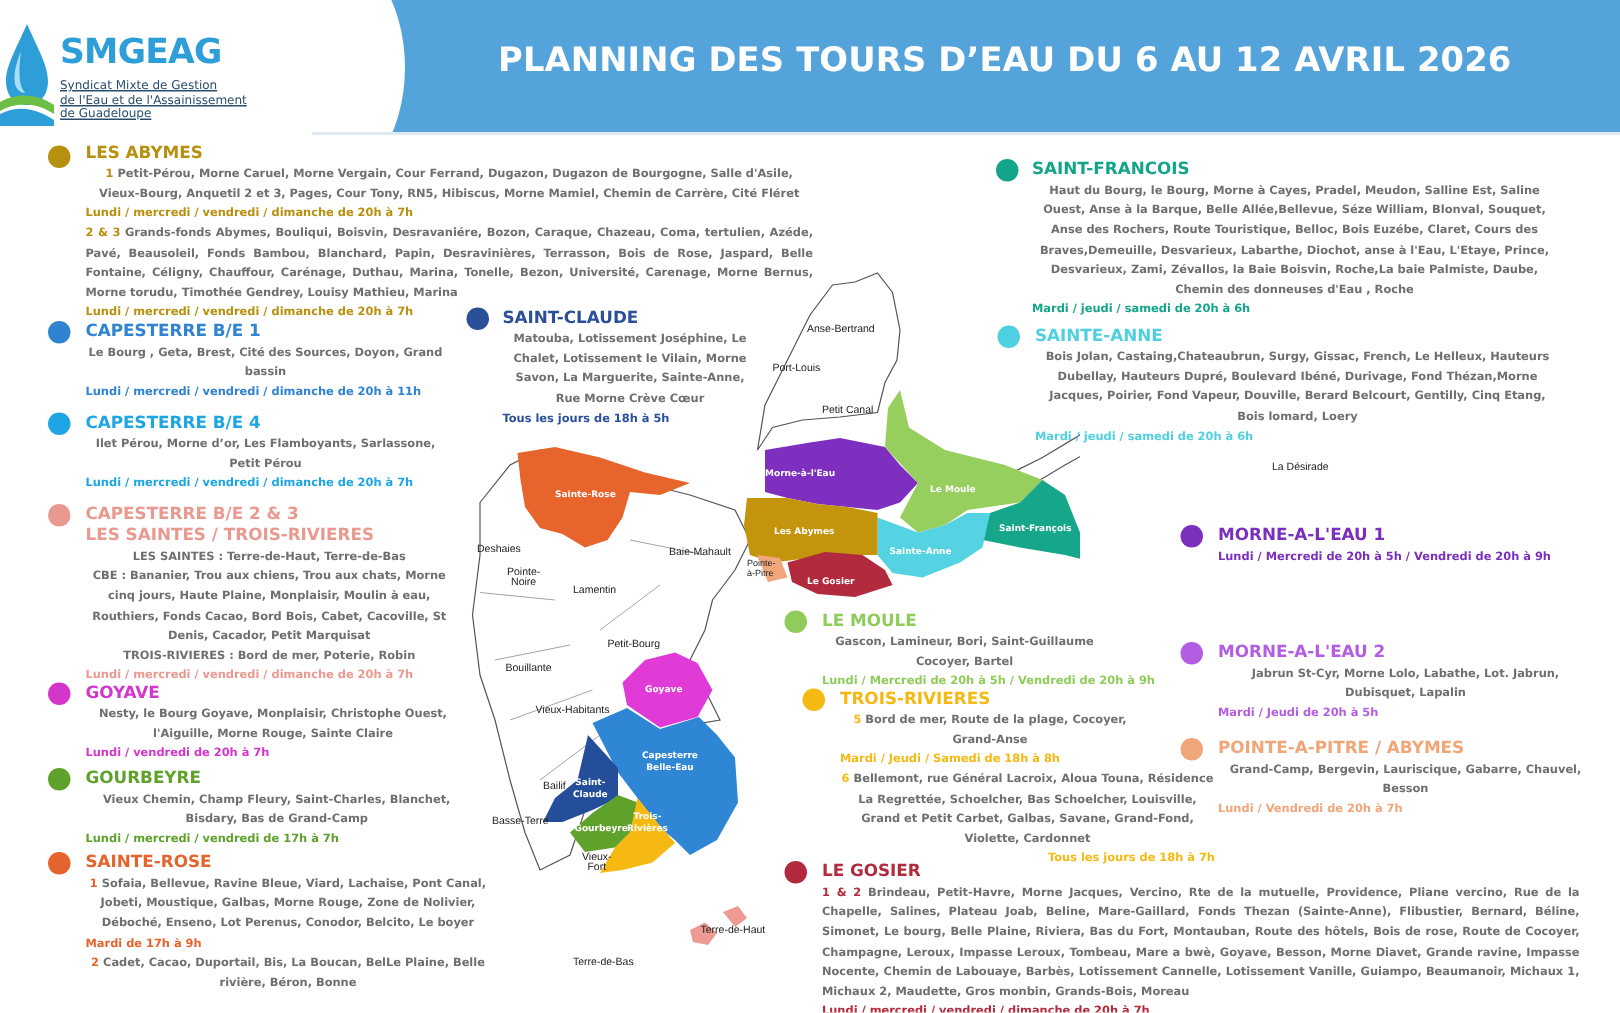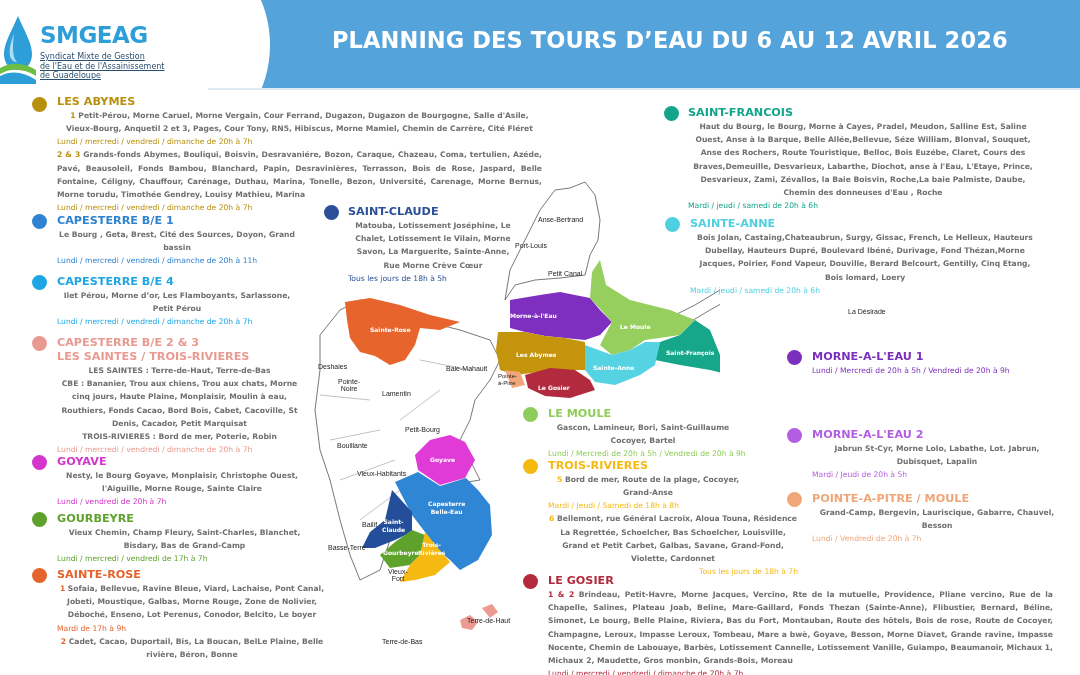--- a/index.html
+++ b/index.html
@@ -16,21 +16,21 @@
   .logo { position: absolute; left: 0; top: 12px; width: 190px; height: 72px; }
   .logo-drop { position: absolute; left: 0; top: 0; width: 36px; height: 72px; }
   .logo-name { position: absolute; left: 40px; top: 10px; font-family: "DejaVu Sans", sans-serif; font-weight: bold; font-size: 23px; color: #2e9ed9; letter-spacing: -0.5px; }
   .logo-sub { position: absolute; left: 40px; top: 40px; font-size: 8px; line-height: 9.5px; color: #2a4e6e; width: 150px; text-decoration: underline; }
 
   
   .sector { position: absolute; }
   .dot { position: absolute; left: -22px; top: 0px; width: 15px; height: 15px; border-radius: 50%; }
   .s-title { font-weight: bold; font-size: 11.2px; line-height: 14px; white-space: nowrap; }
   .s-text { font-weight: bold; font-size: 7.6px; line-height: 13.2px; color: #6f6f6f; text-align: center; }
-  .s-sched { font-weight: normal; font-size: 7.6px; line-height: 13px; white-space: nowrap; }
+  .s-sched { font-weight: bold; font-size: 7.6px; line-height: 13px; white-space: nowrap; }
   .num { font-weight: bold; }
 
   
   .map { position: absolute; left: 300px; top: 160px; width: 420px; height: 500px; }
   .map-label { position: absolute; font-family: "Liberation Sans", sans-serif; font-size: 7px; color: #222; white-space: nowrap; }
   .map-zone-label { position: absolute; font-family: "DejaVu Sans", sans-serif; font-weight: bold; font-size: 6px; color: #ffffff; text-align: center; white-space: nowrap; line-height: 8px; }
 </style>
 </head>
 <body>
 
@@ -170,35 +170,35 @@
   <div class="map-zone-label" style="left:216px; top:191px;">Les Abymes</div>
   <div class="map-zone-label" style="left:238px; top:224px;">Le Gosier</div>
   <div class="map-zone-label" style="left:70px; top:166px;">Sainte-Rose</div>
   <div class="map-zone-label" style="left:130px; top:296px;">Goyave</div>
   <div class="map-zone-label" style="left:128px; top:340px;">Capesterre<br>Belle-Eau</div>
   <div class="map-zone-label" style="left:82px; top:358px;">Saint-<br>Claude</div>
   <div class="map-zone-label" style="left:83px; top:389px;">Gourbeyre</div>
   <div class="map-zone-label" style="left:118px; top:381px;">Trois-<br>Rivières</div>
 </div>
 
-<div class="sector" style="left:348px; top:205px; width:170px;">
+<div class="sector" style="left:335px; top:205px; width:170px;">
   <span class="dot" style="left:-24px; top:0px; background:#2b4f98;"></span>
   <div class="s-title" style="color:#2b4f98;">SAINT-CLAUDE</div>
   <div class="s-text">Matouba, Lotissement Joséphine, Le Chalet, Lotissement le Vilain, Morne Savon, La Marguerite, Sainte-Anne, Rue Morne Crève Cœur</div>
   <div class="s-sched" style="color:#2b4f98;">Tous les jours de 18h à 5h</div>
 </div>
 
 <div class="sector" style="left:548px; top:407px; width:240px;">
   <span class="dot" style="left:-25px; top:0px; background:#8fcc5a;"></span>
   <div class="s-title" style="color:#8fcc5a;">LE MOULE</div>
   <div class="s-text" style="width:190px;">Gascon, Lamineur, Bori, Saint-Guillaume Cocoyer, Bartel</div>
   <div class="s-sched" style="color:#8fcc5a;">Lundi / Mercredi de 20h à 5h / Vendredi de 20h à 9h</div>
 </div>
 
-<div class="sector" style="left:548px; top:459px; width:250px;">
+<div class="sector" style="left:560px; top:459px; width:250px;">
   <span class="dot" style="left:-25px; top:0px; background:#f5b912;"></span>
   <div class="s-title" style="color:#f5b912;">TROIS-RIVIERES</div>
   <div class="s-text" style="width:200px;"><span class="num" style="color:#f5b912;">5</span> <span>Bord de mer, Route de la plage, Cocoyer, Grand-Anse</span></div>
   <div class="s-sched" style="color:#f5b912;">Mardi / Jeudi / Samedi de 18h à 8h</div>
   <div class="s-text"><span class="num" style="color:#f5b912;">6</span> <span>Bellemont, rue Général Lacroix, Aloua Touna, Résidence La Regrettée, Schoelcher, Bas Schoelcher, Louisville, Grand et Petit Carbet, Galbas, Savane, Grand-Fond, Violette, Cardonnet</span></div>
   <div class="s-sched" style="color:#f5b912;text-align:right;">Tous les jours de 18h à 7h</div>
 </div>
 
 <div class="sector" style="left:548px; top:574px; width:505px;">
   <span class="dot" style="left:-25px; top:0px; background:#b22a3c;"></span>
@@ -229,16 +229,16 @@
 
 <div class="sector" style="left:812px; top:428px; width:250px;">
   <span class="dot" style="left:-25px; top:0px; background:#b35de3;"></span>
   <div class="s-title" style="color:#b35de3;">MORNE-A-L'EAU 2</div>
   <div class="s-text">Jabrun St-Cyr, Morne Lolo, Labathe, Lot. Jabrun, Dubisquet, Lapalin</div>
   <div class="s-sched" style="color:#b35de3;">Mardi / Jeudi de 20h à 5h</div>
 </div>
 
 <div class="sector" style="left:812px; top:492px; width:250px;">
   <span class="dot" style="left:-25px; top:0px; background:#f0a679;"></span>
-  <div class="s-title" style="color:#f0a679;">POINTE-A-PITRE / MOULE</div>
+  <div class="s-title" style="color:#f0a679;">POINTE-A-PITRE / ABYMES</div>
   <div class="s-text">Grand-Camp, Bergevin, Lauriscique, Gabarre, Chauvel, Besson</div>
   <div class="s-sched" style="color:#f0a679;">Lundi / Vendredi de 20h à 7h</div>
 </div>
 
 </body></html>

